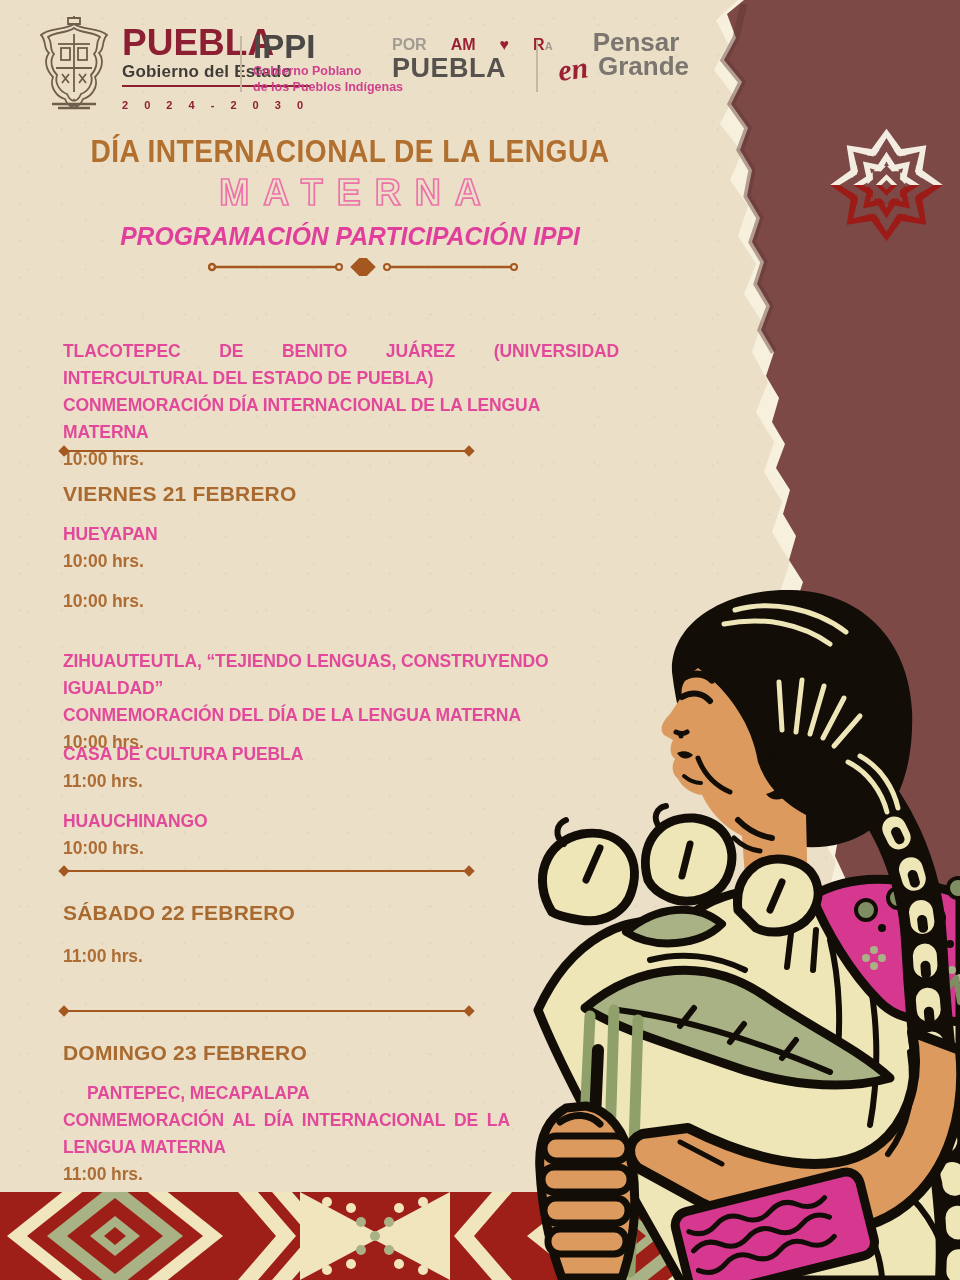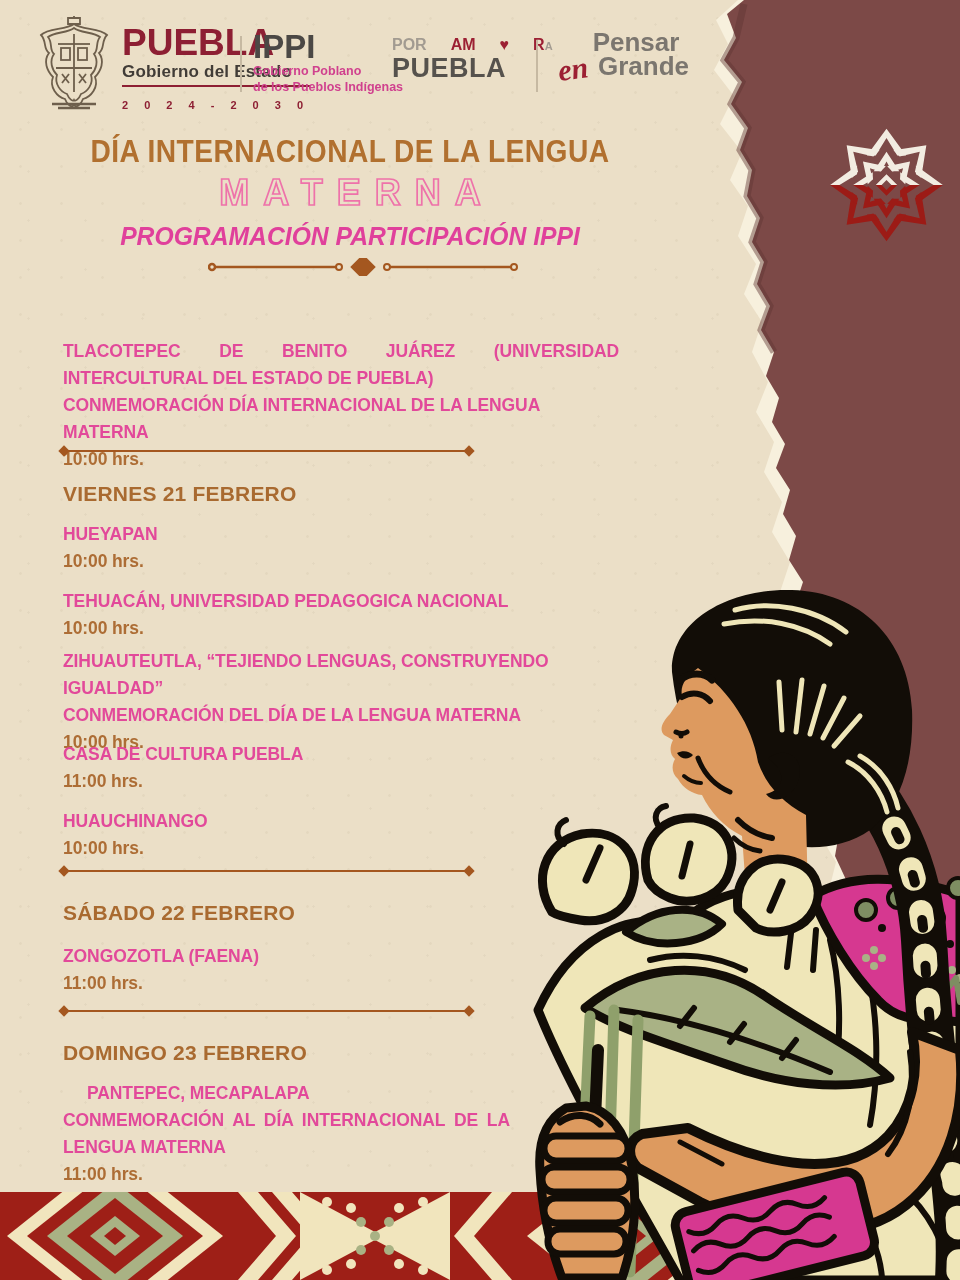--- a/index.html
+++ b/index.html
@@ -161,42 +161,40 @@
   </div>
 
   <div class="sdiv" style="top:450px"></div>
 
   <div class="day" style="top:482px">VIERNES 21 FEBRERO</div>
   <div class="event" style="top:521px">
     <p>HUEYAPAN</p>
     <p class="time">10:00 hrs.</p>
   </div>
   <div class="event" style="top:588px">
-    <p>TEHUACÁN, UNIVERSIDAD PEDAGOGICA NACIONAL</p>
     <p class="time">10:00 hrs.</p>
   </div>
   <div class="event" style="top:648px">
     <p>ZIHUAUTEUTLA, “TEJIENDO LENGUAS, CONSTRUYENDO IGUALDAD”</p>
     <p>CONMEMORACIÓN DEL DÍA DE LA LENGUA MATERNA</p>
     <p class="time">10:00 hrs.</p>
   </div>
   <div class="event" style="top:741px">
     <p>CASA DE CULTURA PUEBLA</p>
     <p class="time">11:00 hrs.</p>
   </div>
   <div class="event" style="top:808px">
     <p>HUAUCHINANGO</p>
     <p class="time">10:00 hrs.</p>
   </div>
 
   <div class="sdiv" style="top:870px"></div>
 
   <div class="day" style="top:901px">SÁBADO 22 FEBRERO</div>
   <div class="event" style="top:943px">
-    <p>ZONGOZOTLA (FAENA)</p>
     <p class="time">11:00 hrs.</p>
   </div>
 
   <div class="sdiv" style="top:1010px"></div>
 
   <div class="day" style="top:1041px">DOMINGO 23 FEBRERO</div>
   <div class="event" style="top:1080px">
     <p class="ind">PANTEPEC, MECAPALAPA</p>
     <p class="just w450">CONMEMORACIÓN AL DÍA INTERNACIONAL DE LA LENGUA MATERNA</p>
     <p class="time">11:00 hrs.</p>

